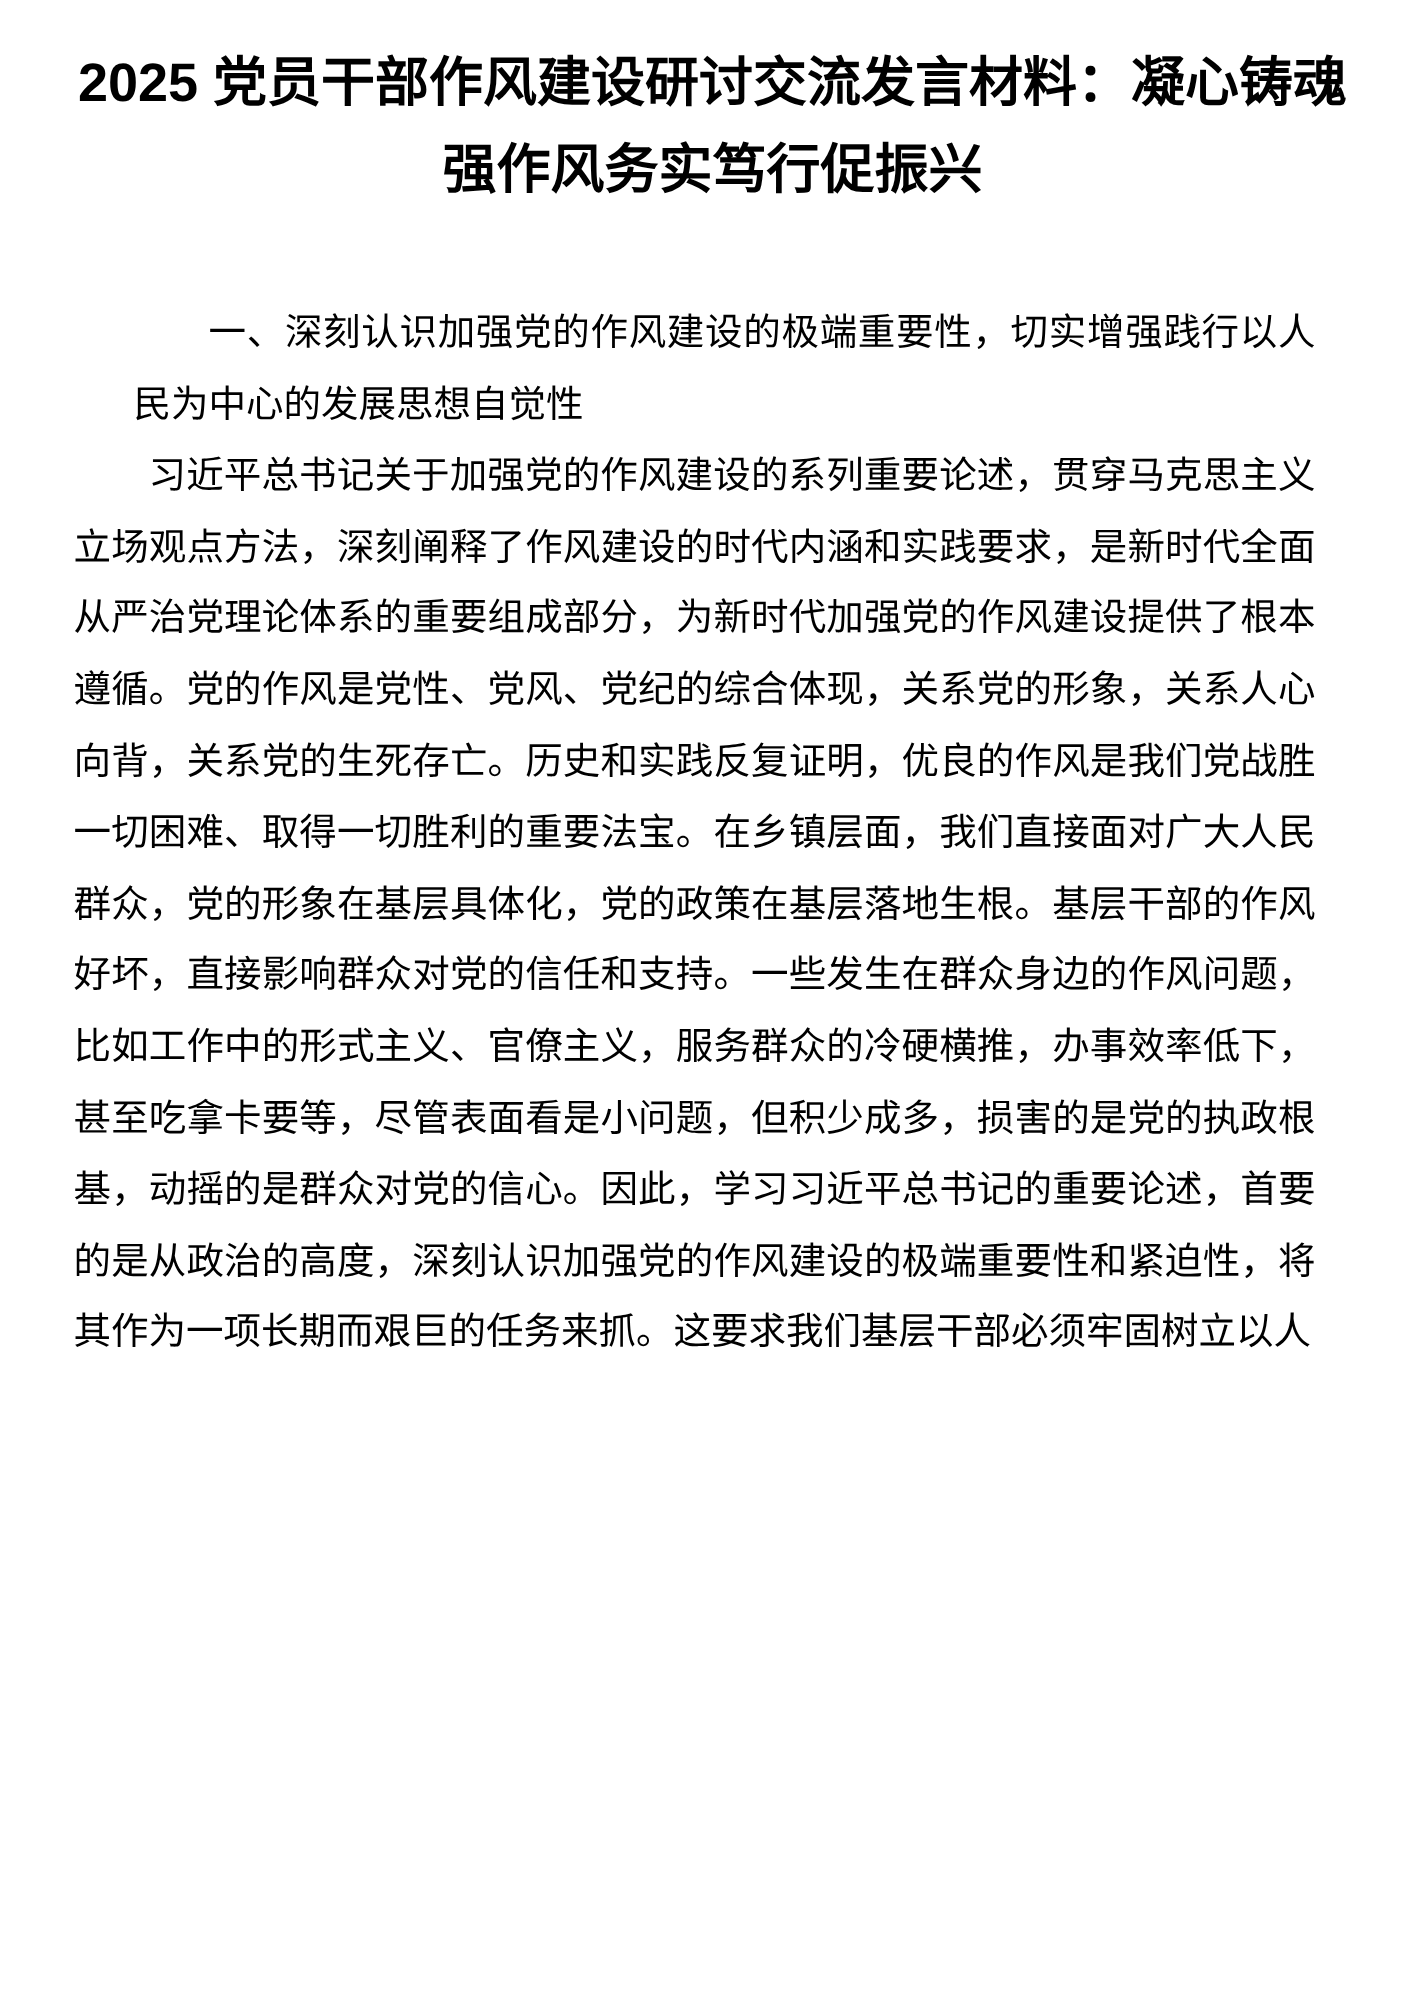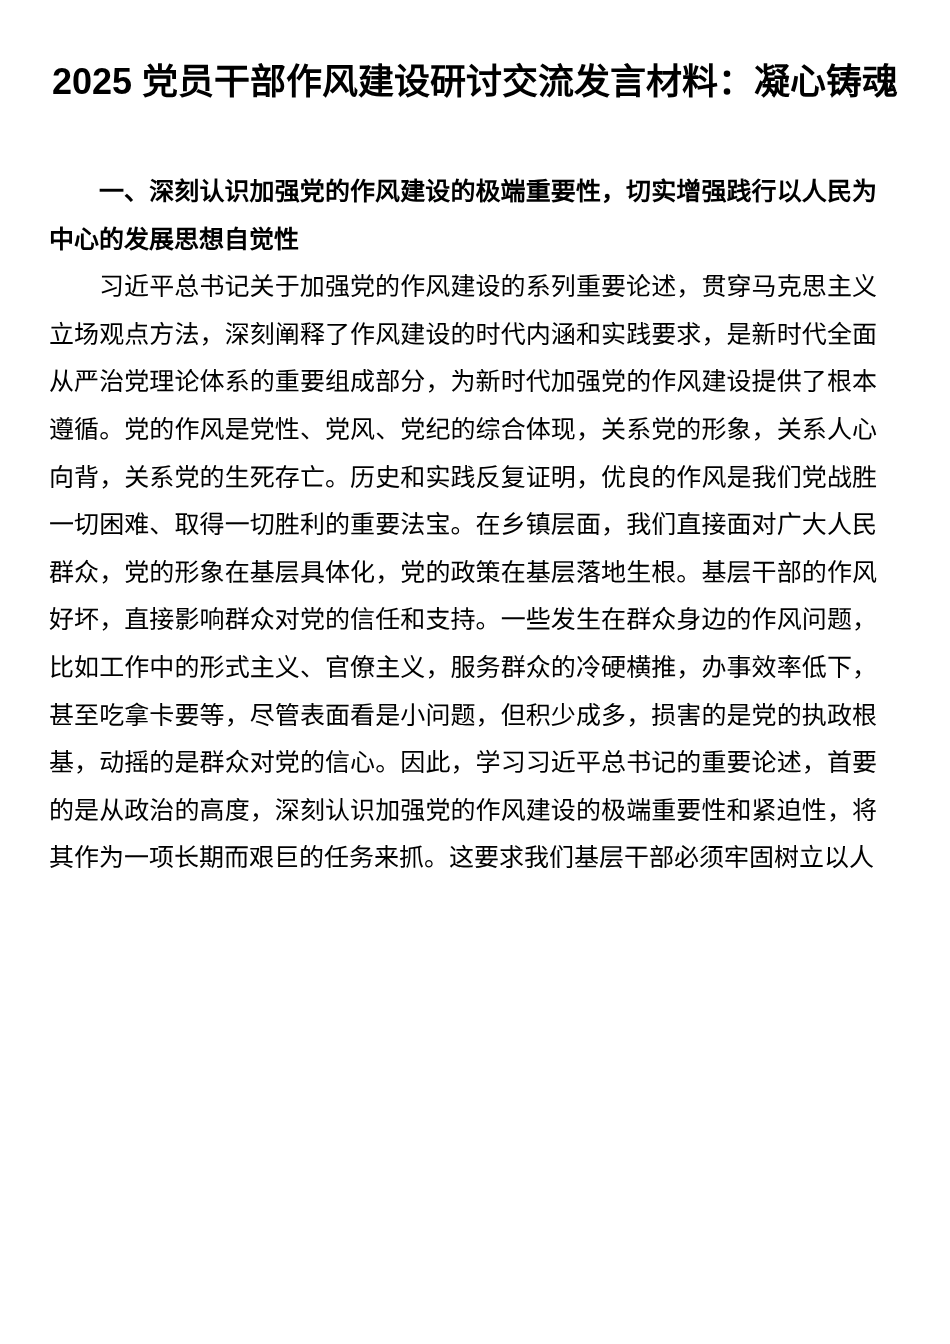--- a/index.html
+++ b/index.html
@@ -7,21 +7,21 @@
     padding: 0;
     font-family: "Liberation Sans", sans-serif;
   }
   .page {
     position: relative;
     width: 950px;
     height: 944px;
     box-sizing: border-box;
     background: #ffffff;
     color: #000000;
-    padding: 53px 73px 0 49px;
+    padding: 26px 73px 0 49px;
     overflow: hidden;
   }
   .doc-title {
     margin: 0 -73px 57px -49px;   
     font-size: 36px;
     line-height: 58px;
     font-weight: bold;
     text-align: center;
     letter-spacing: 0;
   }
@@ -33,30 +33,32 @@
     margin: 0;
     font-size: 25px;
     line-height: 47.6px;
     text-indent: 2em;
     text-align: justify;
     text-justify: inter-ideograph;
     word-break: normal;
     overflow-wrap: break-word;
   }
   .doc-body p.heading {
-    font-weight: bold;
+    font-weight: normal;
+    margin-left: 40px;
   }
   .doc-body p.body {
     font-weight: normal;
   }
 </style>
 </head>
 <body>
 
 <div class="page">
   <h1 class="doc-title">
       <span class="title-line">2025 党员干部作风建设研讨交流发言材料：凝心铸魂</span>
+      <span class="title-line">强作风务实笃行促振兴</span>
     </h1>
   <div class="doc-body">
       <p class="heading">一、深刻认识加强党的作风建设的极端重要性，切实增强践行以人民为中心的发展思想自觉性</p>
       <p class="body">习近平总书记关于加强党的作风建设的系列重要论述，贯穿马克思主义立场观点方法，深刻阐释了作风建设的时代内涵和实践要求，是新时代全面从严治党理论体系的重要组成部分，为新时代加强党的作风建设提供了根本遵循。党的作风是党性、党风、党纪的综合体现，关系党的形象，关系人心向背，关系党的生死存亡。历史和实践反复证明，优良的作风是我们党战胜一切困难、取得一切胜利的重要法宝。在乡镇层面，我们直接面对广大人民群众，党的形象在基层具体化，党的政策在基层落地生根。基层干部的作风好坏，直接影响群众对党的信任和支持。一些发生在群众身边的作风问题，比如工作中的形式主义、官僚主义，服务群众的冷硬横推，办事效率低下，甚至吃拿卡要等，尽管表面看是小问题，但积少成多，损害的是党的执政根基，动摇的是群众对党的信心。因此，学习习近平总书记的重要论述，首要的是从政治的高度，深刻认识加强党的作风建设的极端重要性和紧迫性，将其作为一项长期而艰巨的任务来抓。这要求我们基层干部必须牢固树立以人</p>
     </div>
 </div>
 
 </body></html>

